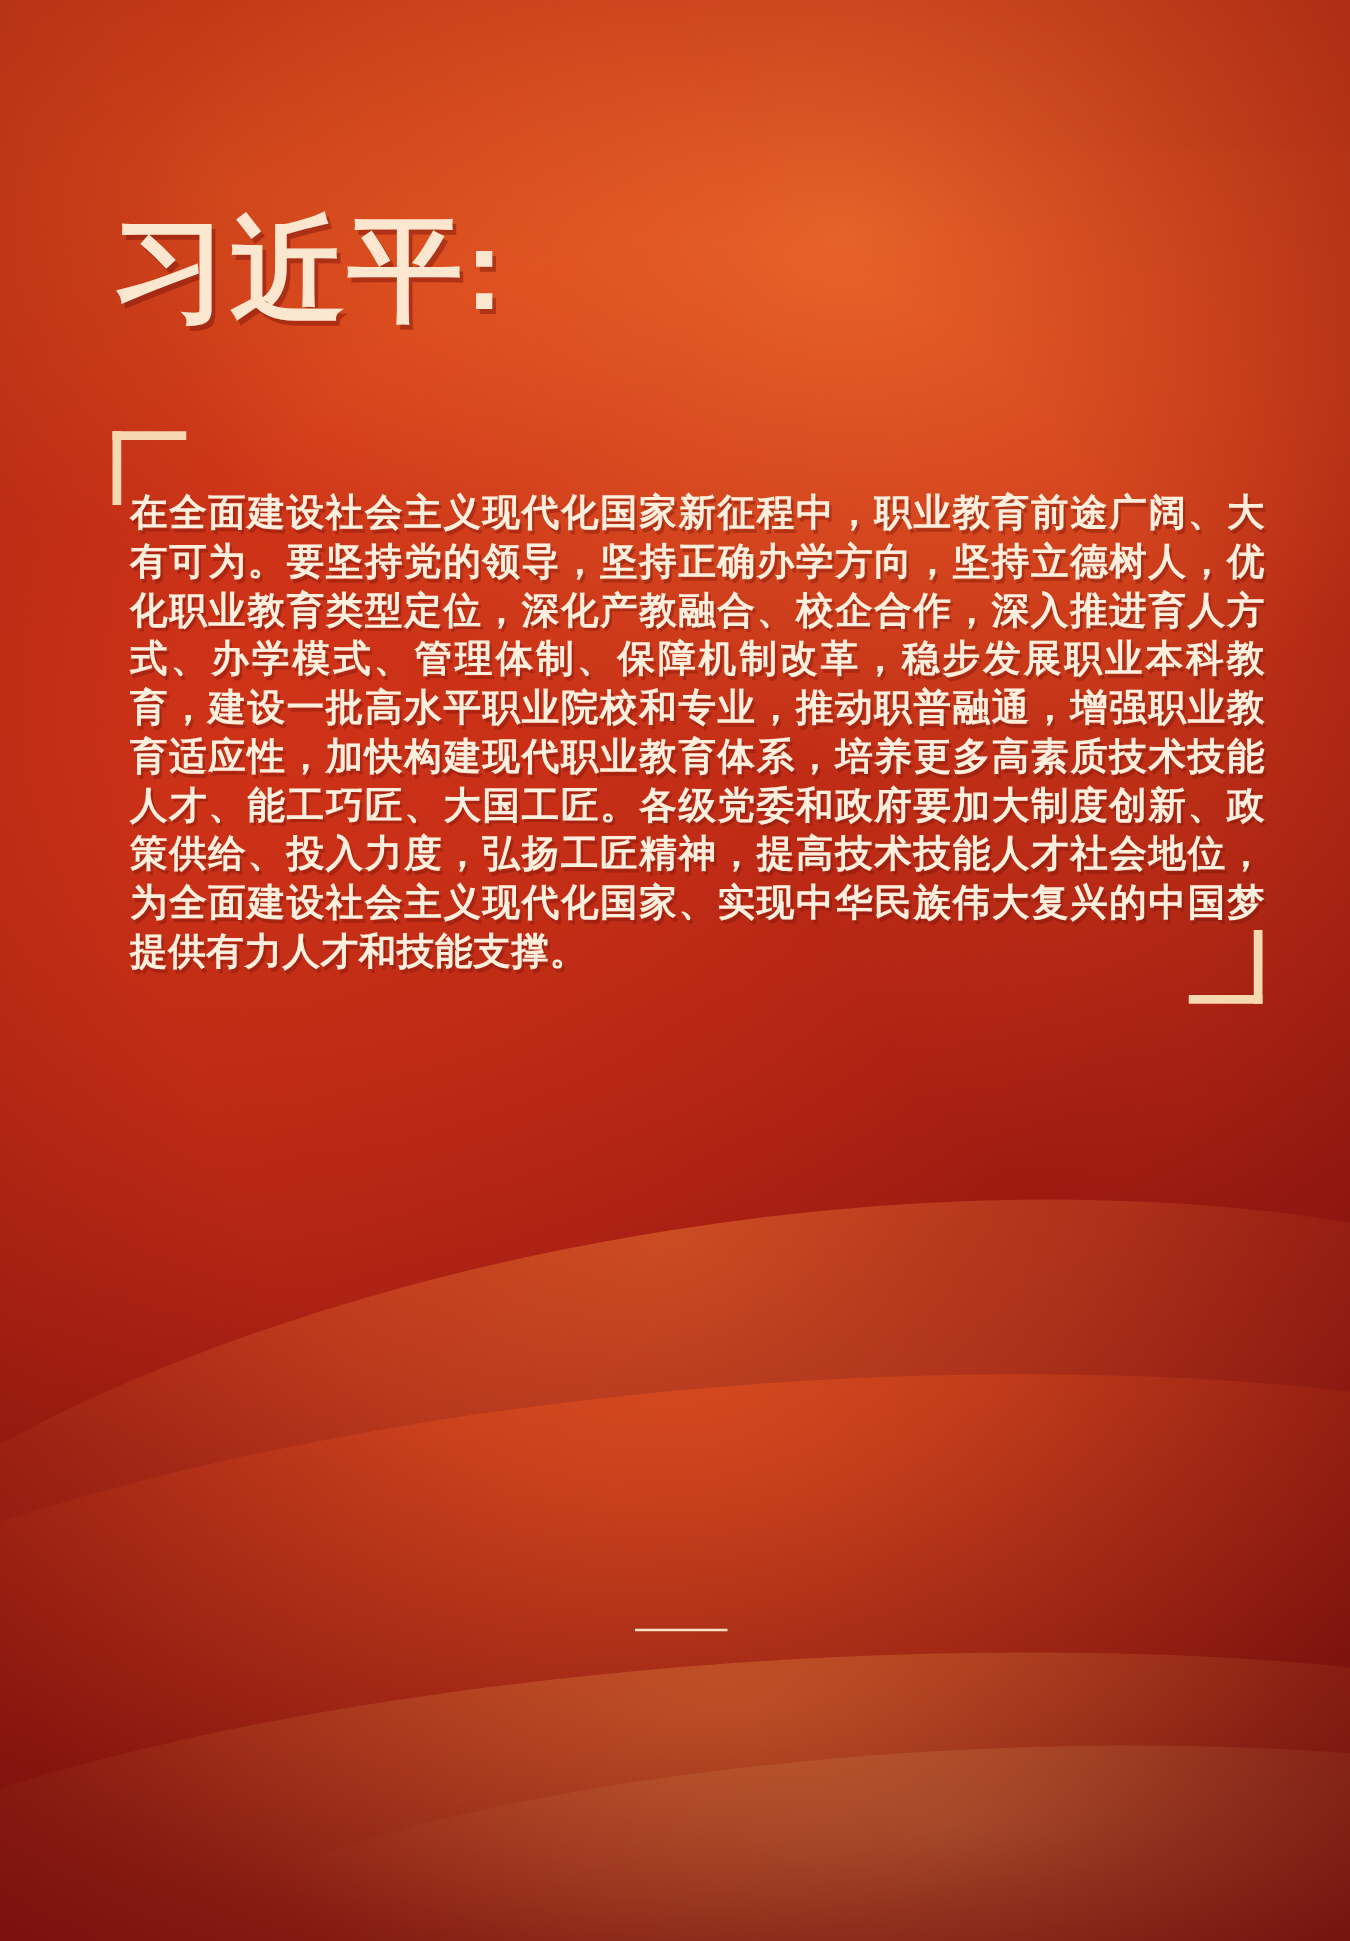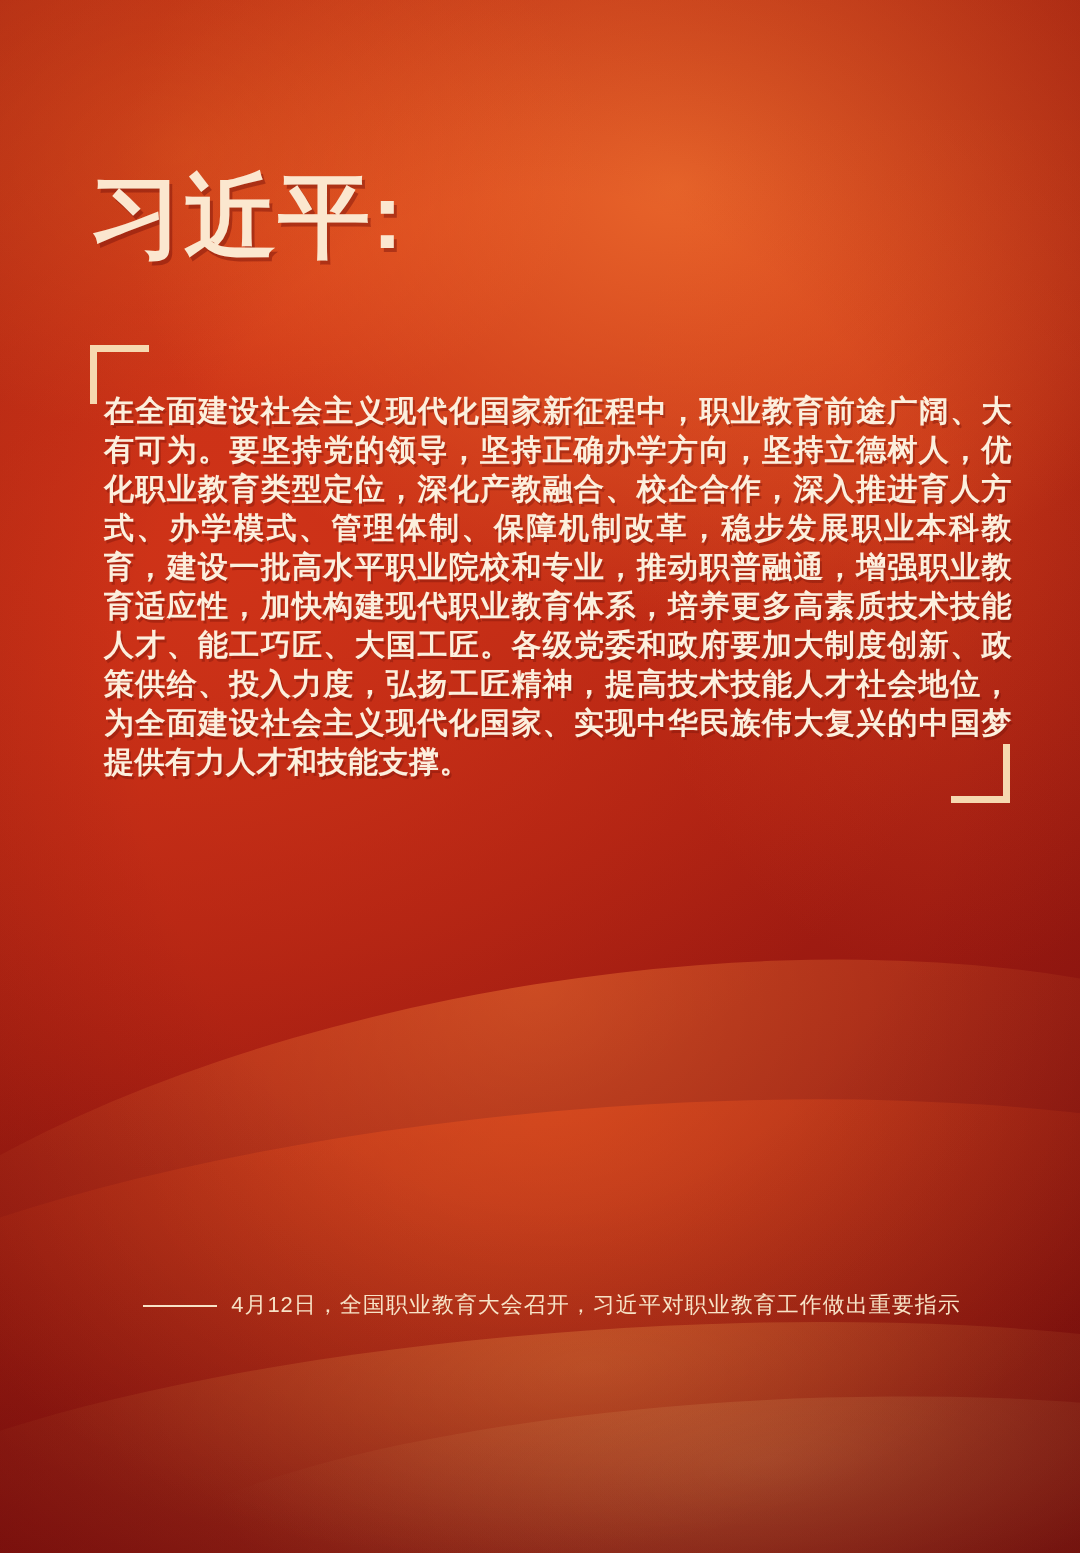--- a/index.html
+++ b/index.html
@@ -185,18 +185,18 @@
 
     <div class="title">习近平:</div>
 
     <div class="quote-block">
       <span class="corner corner-tl"></span>
       <div class="quote-text">在全面建设社会主义现代化国家新征程中，职业教育前途广阔、大有可为。要坚持党的领导，坚持正确办学方向，坚持立德树人，优化职业教育类型定位，深化产教融合、校企合作，深入推进育人方式、办学模式、管理体制、保障机制改革，稳步发展职业本科教育，建设一批高水平职业院校和专业，推动职普融通，增强职业教育适应性，加快构建现代职业教育体系，培养更多高素质技术技能人才、能工巧匠、大国工匠。各级党委和政府要加大制度创新、政策供给、投入力度，弘扬工匠精神，提高技术技能人才社会地位，为全面建设社会主义现代化国家、实现中华民族伟大复兴的中国梦提供有力人才和技能支撑。</div>
       <span class="corner corner-br"></span>
     </div>
 
     <div class="source">
-      <span class="dash"></span><span>4月12日，全国职业教育大会召开，习近平对职业教育工作做出重要指示</span>
+      <span class="dash"></span>
     </div>
 
 
   </div>
 </div>
 
 </body></html>

